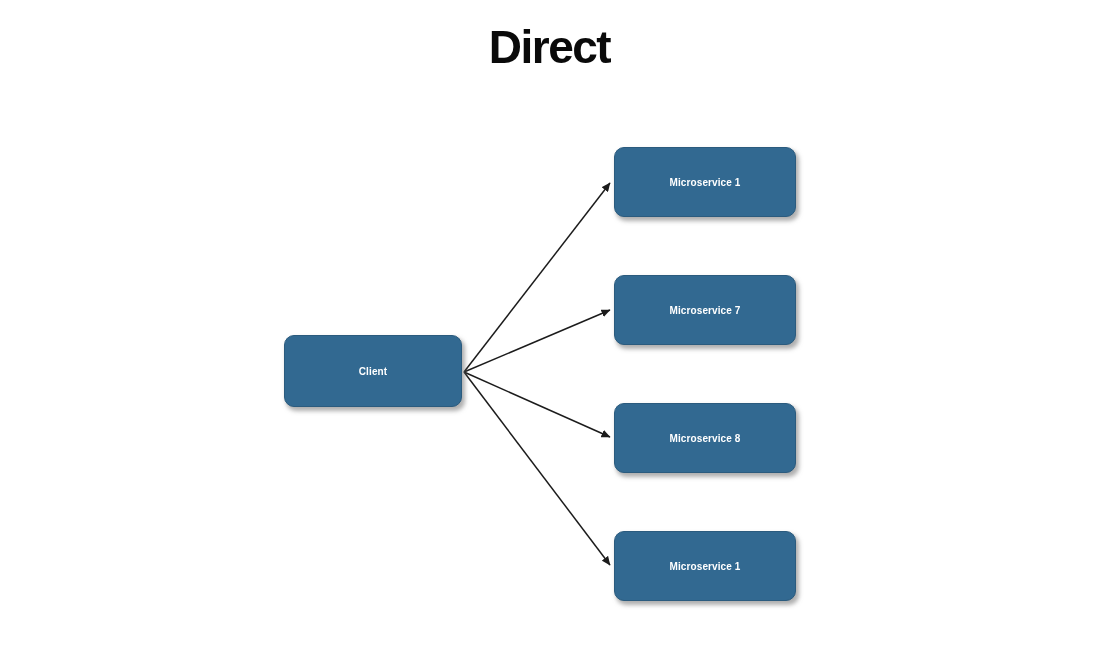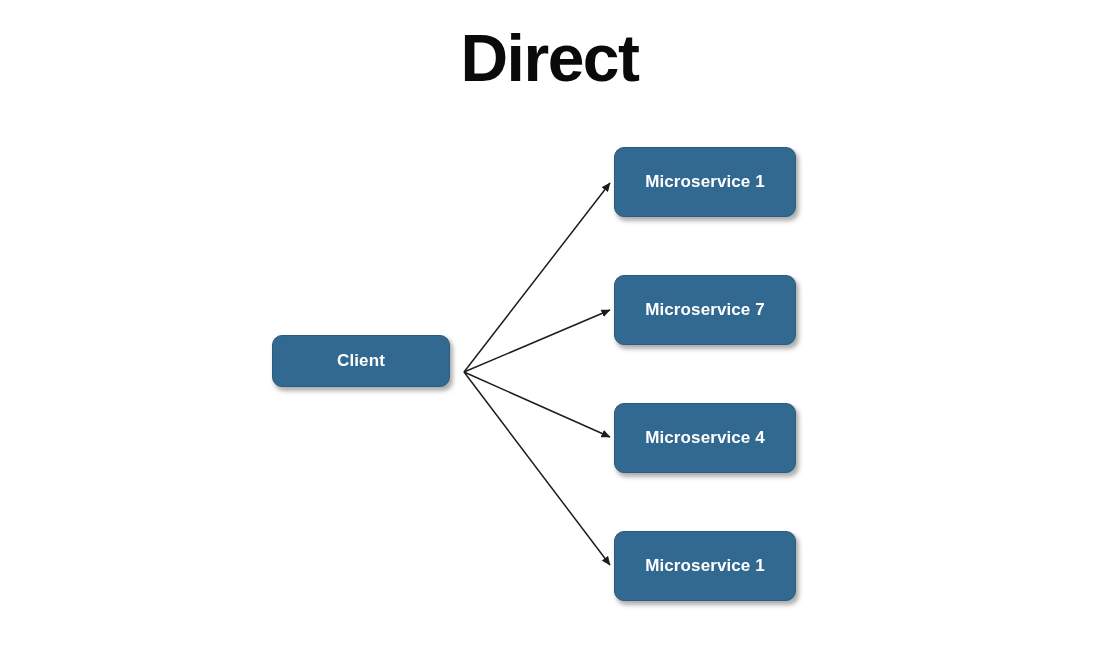--- a/index.html
+++ b/index.html
@@ -22,21 +22,21 @@
     width: 1099px;
     height: 666px;
     background: var(--background, #ffffff);
   }
   .diagram-title {
     position: absolute;
     top: 20px;
     left: 0;
     width: 100%;
     text-align: center;
-    font-size: 66px;
+    font-size: 46px;
     font-weight: 700;
     letter-spacing: -1.5px;
     color: var(--title-text, #0a0a0a);
   }
   .edges-layer {
     position: absolute;
     left: 0; top: 0;
     width: 1099px;
     height: 666px;
     pointer-events: none;
@@ -52,25 +52,25 @@
   .node {
     position: absolute;
     display: flex;
     align-items: center;
     justify-content: center;
     background: var(--node-fill, #326991);
     border: 1.5px solid var(--node-border, #2b5b7e);
     border-radius: 10px;
     box-shadow: 2.5px 3.5px 4px rgba(110, 110, 110, 0.55);
     color: var(--node-text, #ffffff);
-    font-size: 17px;
+    font-size: 10px;
     font-weight: 700;
     letter-spacing: 0.1px;
   }
-  .node-client { left: 272px; top: 335px; width: 178px; height: 52px; }
+  .node-client { left: 284px; top: 335px; width: 178px; height: 72px; }
   .node-ms     { left: 614px; width: 182px; height: 70px; }
   .node-ms1 { top: 147px; }
   .node-ms2 { top: 275px; }
   .node-ms3 { top: 403px; }
   .node-ms4 { top: 531px; }
 </style>
 </head>
 <body>
 
 <div class="canvas">
@@ -95,20 +95,20 @@
 
   <div class="node node-ms node-ms1">
     <span>Microservice 1</span>
   </div>
 
   <div class="node node-ms node-ms2">
     <span>Microservice 7</span>
   </div>
 
   <div class="node node-ms node-ms3">
-    <span>Microservice 4</span>
+    <span>Microservice 8</span>
   </div>
 
   <div class="node node-ms node-ms4">
     <span>Microservice 1</span>
   </div>
 
 </div>
 
 </body></html>

